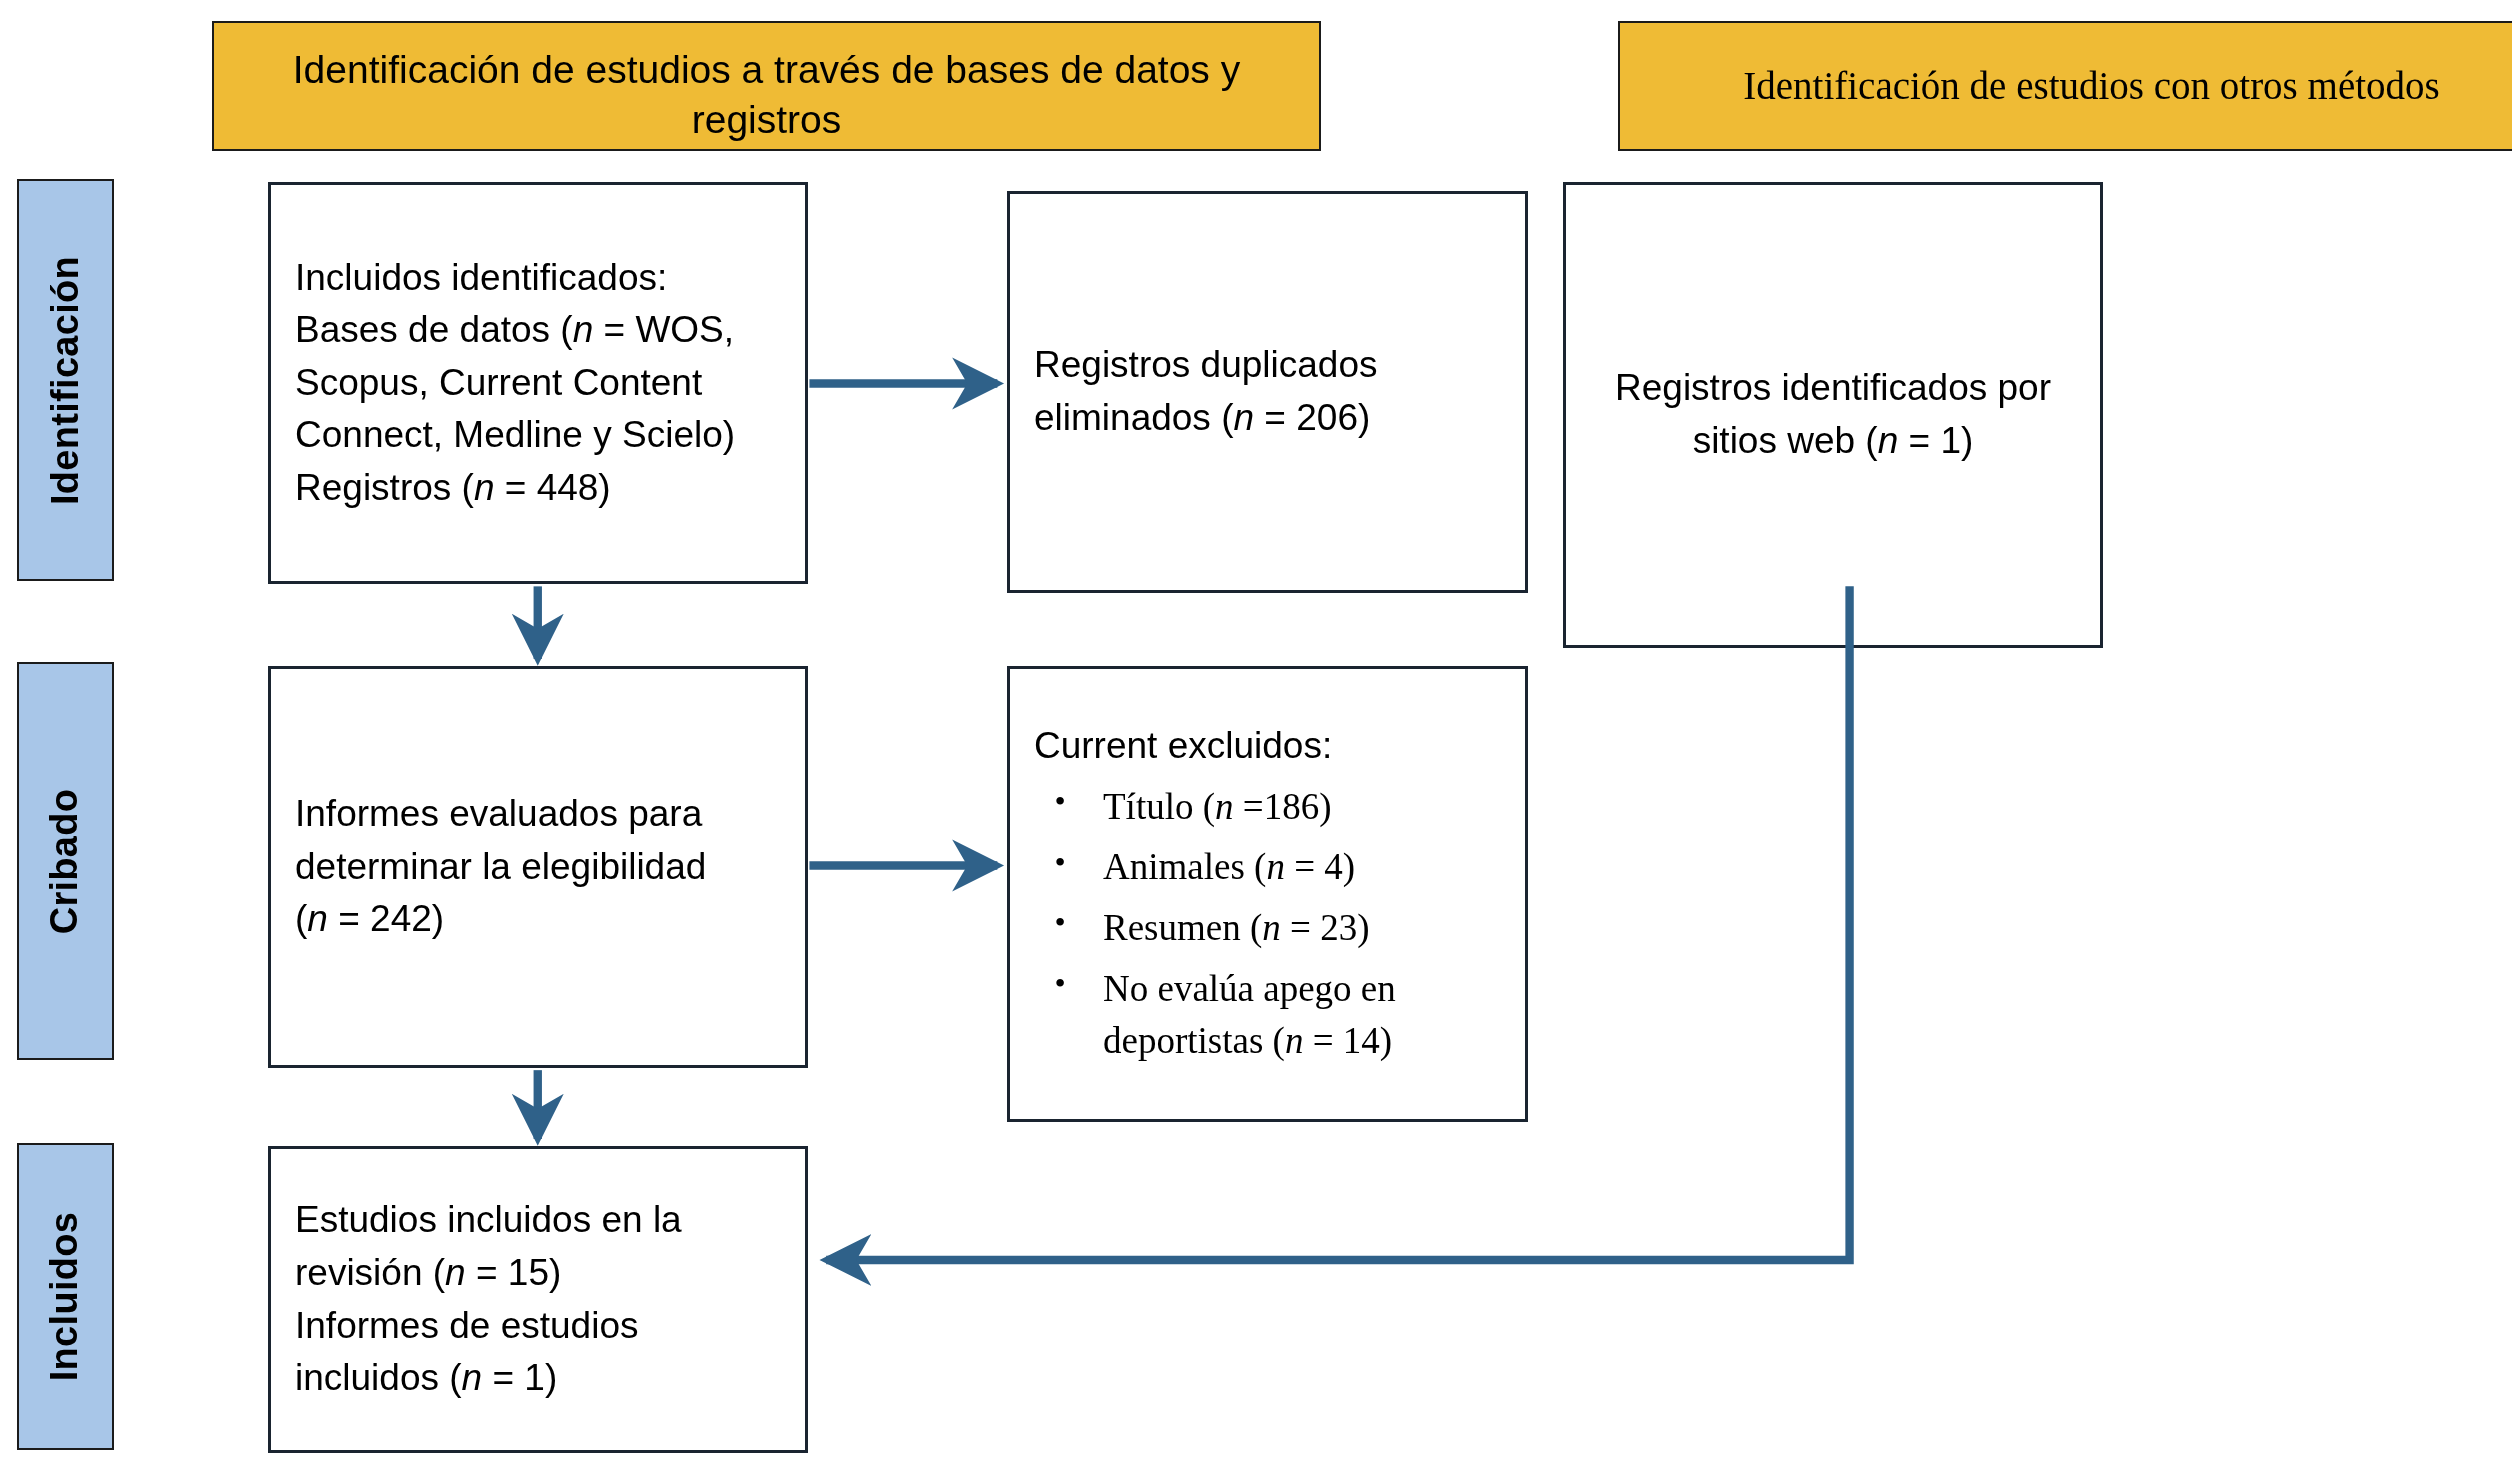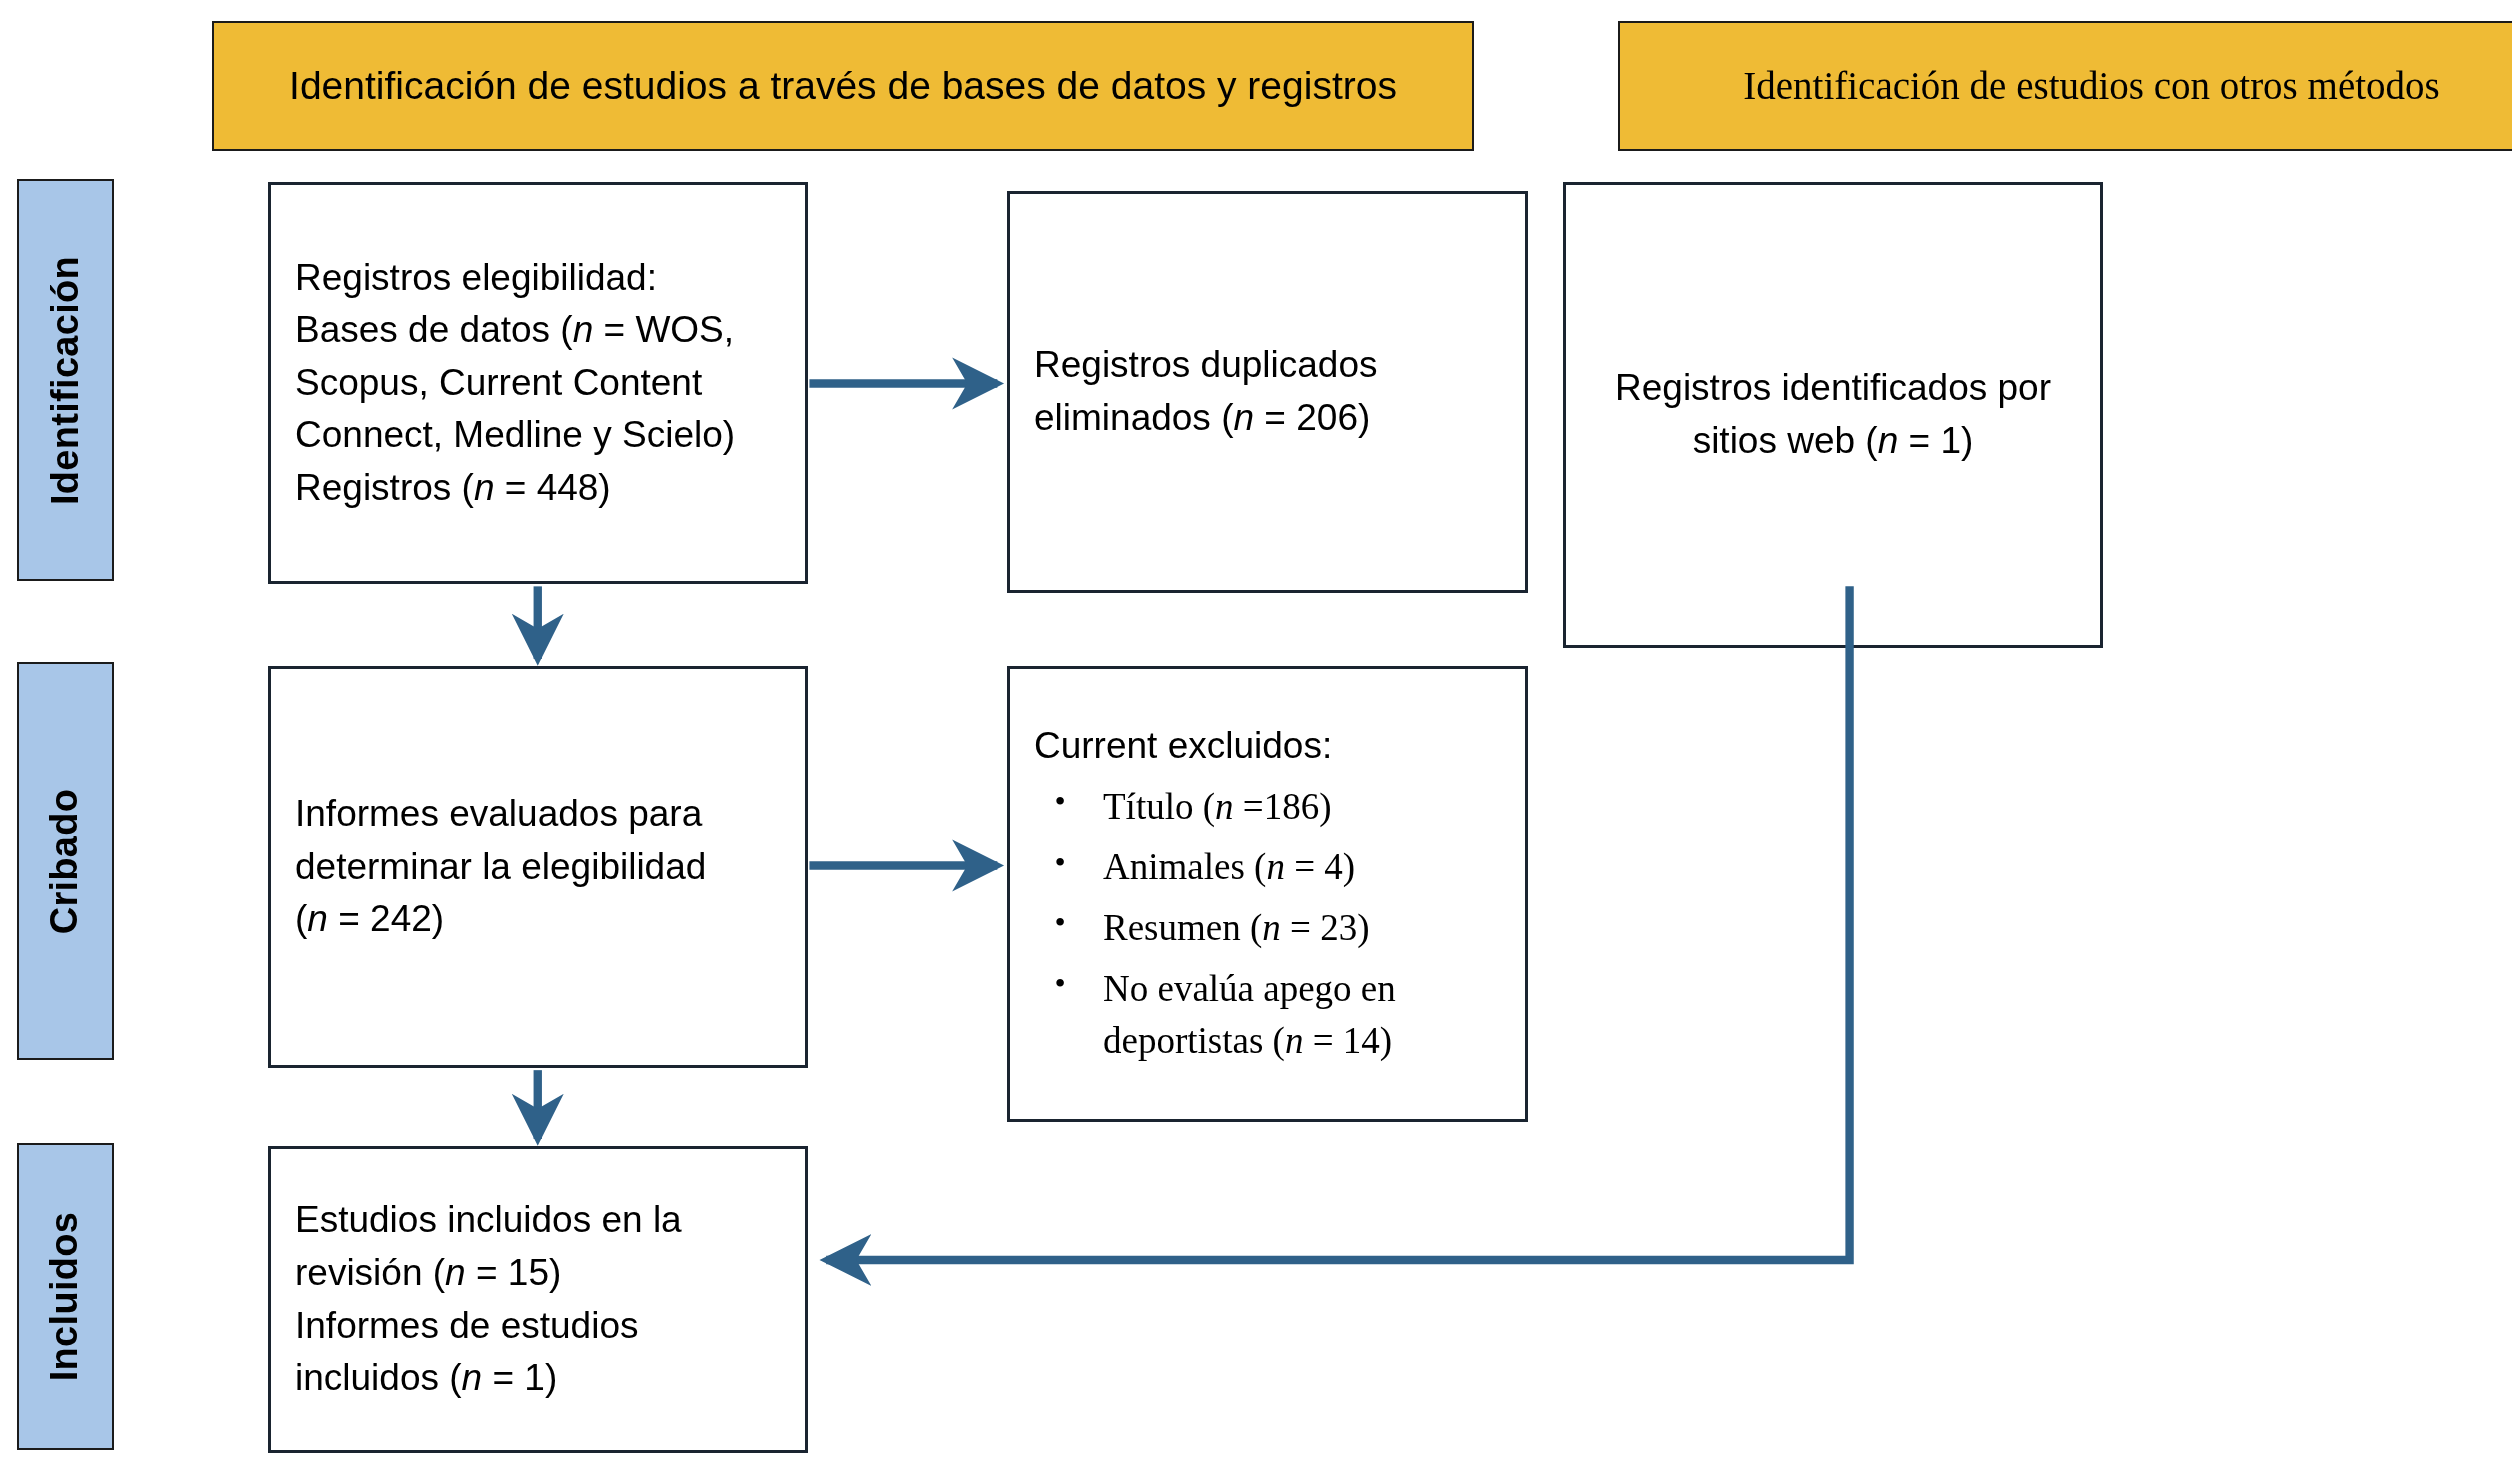--- a/index.html
+++ b/index.html
@@ -24,21 +24,21 @@
     box-sizing: border-box;
     display: flex;
     align-items: center;
     justify-content: center;
     text-align: center;
     color: #000000;
     font-size: 39px;
     line-height: 1.28;
     padding: 3.7px 13px;
   }
-  #banner-left  { left: 212px; top: 20.5px;  width: 1262px; height: 130px; }
+  #banner-left  { left: 212px; top: 20.5px;  width: 1109px; height: 130px; align-items: flex-end; }
   #banner-right { left: 1618px; top: 20.5px; width: 947px; height: 130px; font-family: Liberation Serif, serif; }
 
   
   .stage {
     position: absolute;
     background: #A8C6E8;
     border: 2.8px solid #1b1b1b;
     box-sizing: border-box;
     display: flex;
     align-items: center;
@@ -124,21 +124,21 @@
 
   <div class="stage" id="stage-cribado">
     <span>Cribado</span>
   </div>
 
   <div class="stage" id="stage-incluidos">
     <span>Incluidos</span>
   </div>
 
   <div class="box" id="box-identificados">
-    <p>Registros elegibilidad:</p>
+    <p>Incluidos identificados:</p>
     <p><span>Bases de datos (</span><span class="ital">n</span><span> = WOS, Scopus, Current Content Connect, Medline y Scielo)</span></p>
     <p><span>Registros (</span><span class="ital">n</span><span> = 448)</span></p>
   </div>
 
   <div class="box" id="box-duplicados">
     <p><span>Registros duplicados eliminados (</span><span class="ital">n</span><span> = 206)</span></p>
   </div>
 
   <div class="box" id="box-web">
     <p><span>Registros identificados por sitios web (</span><span class="ital">n</span><span> = 1)</span></p>

